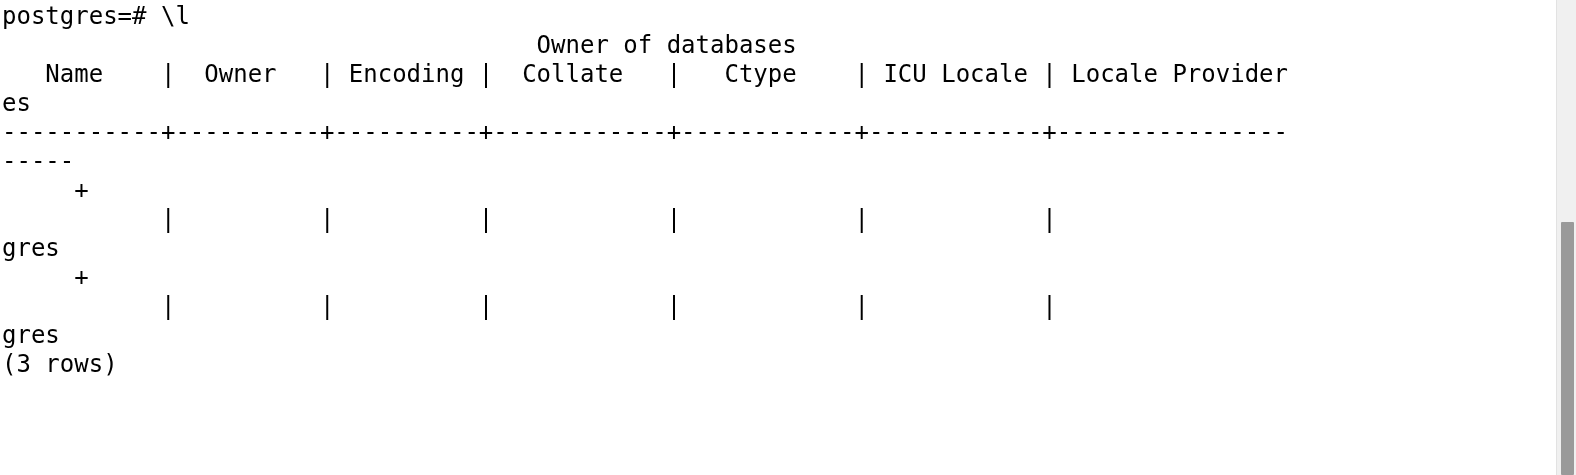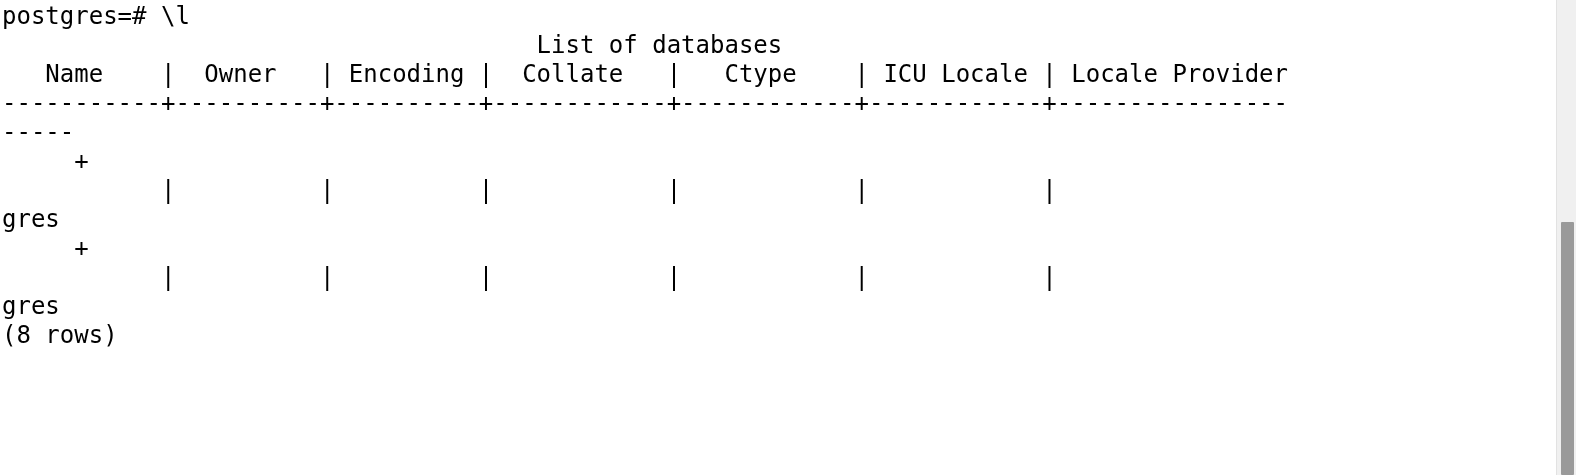--- a/index.html
+++ b/index.html
@@ -62,45 +62,46 @@
 </style>
 </head>
 <body>
 
 <div id="terminal">
 
   <div id="screen">
 
     <span class="line">postgres=# \l</span>
 
-    <span class="line">                                     List of databases</span>
+    <span class="line">                                     Owner of databases</span>
 
     <span class="line">   Name    |  Owner   | Encoding |  Collate   |   Ctype    | ICU Locale | Locale Provider |   Access privileg</span>
 
+    <span class="line">es</span>
 
     <span class="line">-----------+----------+----------+------------+------------+------------+-----------------+-------------------</span>
 
     <span class="line">-----</span>
 
 
 
     <span class="line">     +</span>
 
     <span class="line">           |          |          |            |            |            |                 | postgres=CTc/post</span>
 
     <span class="line">gres</span>
 
 
     <span class="line">     +</span>
 
     <span class="line">           |          |          |            |            |            |                 | postgres=CTc/post</span>
 
     <span class="line">gres</span>
 
-    <span class="line">(8 rows)</span>
+    <span class="line">(3 rows)</span>
 
   </div>
 
   <div id="scrollbar-track" style="background: rgb(240, 240, 240);">
     <div id="scrollbar-thumb" style="top: 222px; height: 253px; background: rgb(154, 154, 154);"></div>
   </div>
 
 </div>
 
 </body></html>

